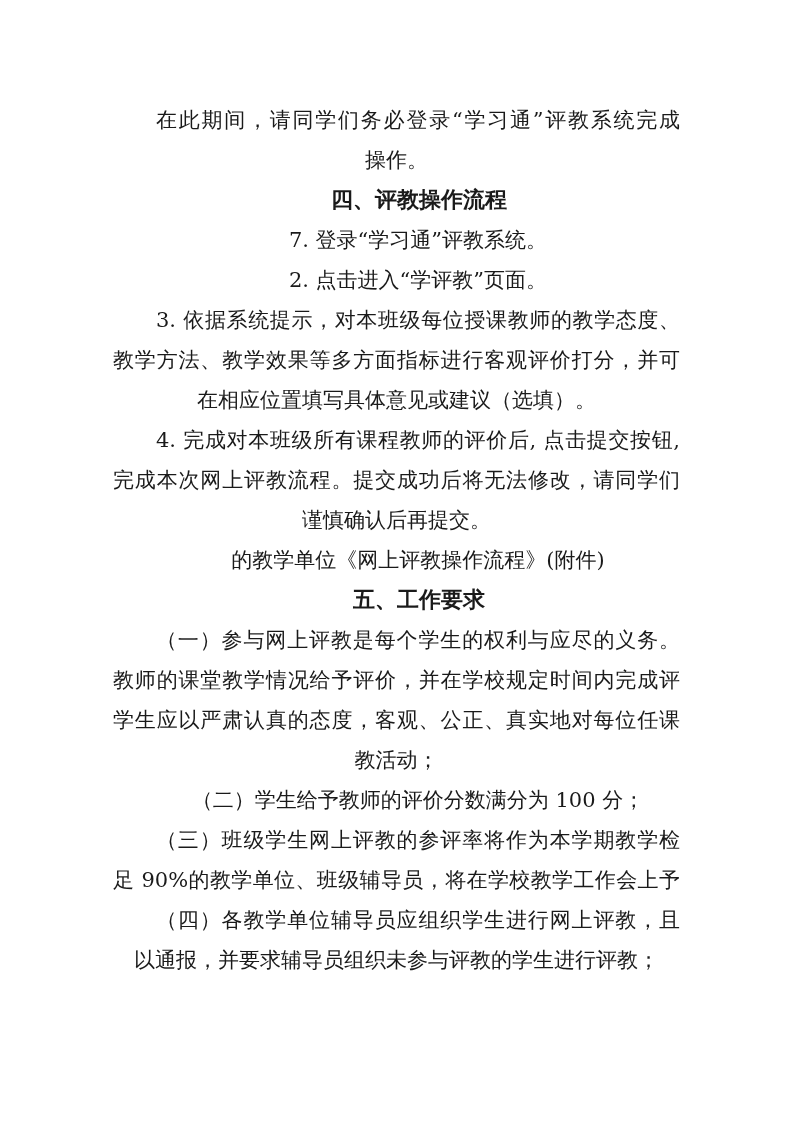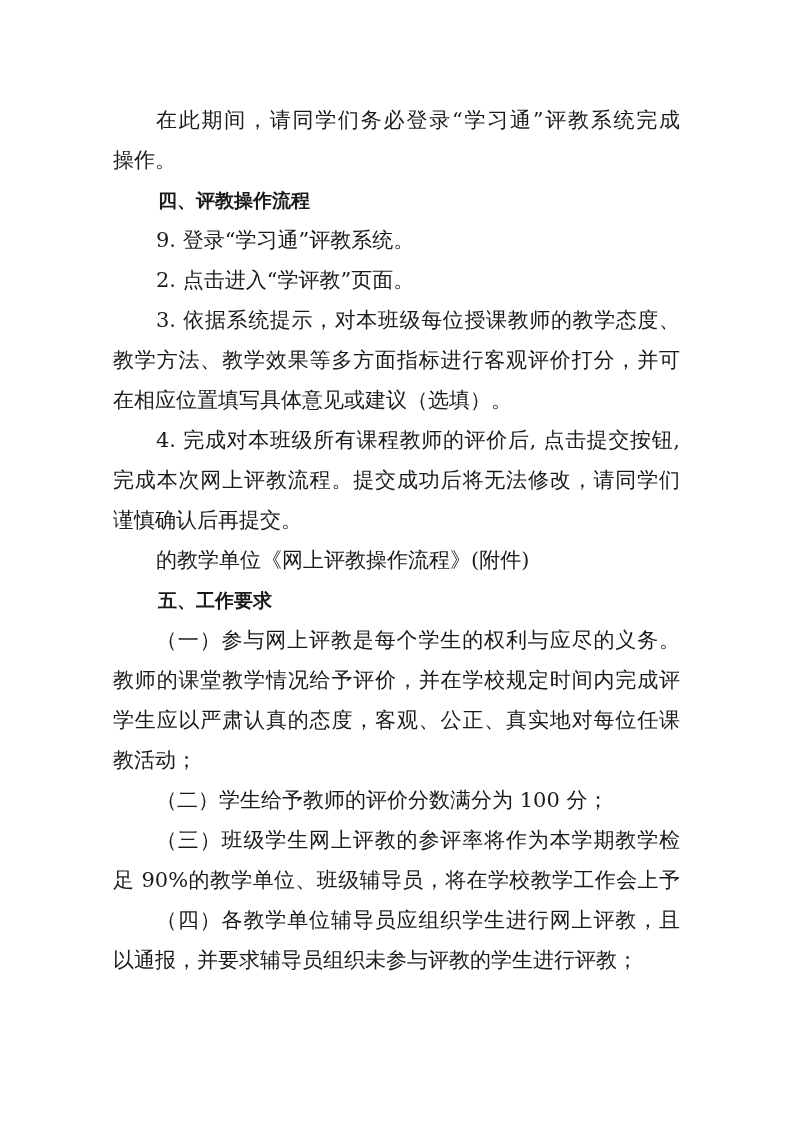--- a/index.html
+++ b/index.html
@@ -16,47 +16,47 @@
     padding: 100px 113px 0 113px;
     overflow: hidden;
     font-family: "DejaVu Serif", "Liberation Serif", serif;
     color: #1a1a1a;
     border-radius: 19px;
   }
   .line {
     font-size: 21px;
     line-height: 40px;
     height: 40px;
-    text-align: left;
+    text-align: center;
     white-space: normal;
     overflow: hidden;
   }
   
   .indent { text-indent: 43px; }
   
   .fill {
     text-align: justify;
     text-align-last: justify;
   }
   
   .heading {
     font-family: "DejaVu Sans", "Liberation Sans", sans-serif;
     font-weight: bold;
-    font-size: 19px;
+    font-size: 22px;
     text-indent: 45px;
   }
 </style>
 </head>
 <body>
 
 <div class="page">
   <div class="line indent fill">在此期间，请同学们务必登录“学习通”评教系统完成</div>
   <div class="line">操作。</div>
   <div class="line heading">四、评教操作流程</div>
-  <div class="line indent">9. 登录“学习通”评教系统。</div>
+  <div class="line indent">7. 登录“学习通”评教系统。</div>
   <div class="line indent">2. 点击进入“学评教”页面。</div>
   <div class="line indent fill">3. 依据系统提示，对本班级每位授课教师的教学态度、</div>
   <div class="line fill">教学方法、教学效果等多方面指标进行客观评价打分，并可</div>
   <div class="line">在相应位置填写具体意见或建议（选填）。</div>
   <div class="line indent fill">4. 完成对本班级所有课程教师的评价后, 点击提交按钮,</div>
   <div class="line fill">完成本次网上评教流程。提交成功后将无法修改，请同学们</div>
   <div class="line">谨慎确认后再提交。</div>
   <div class="line indent">的教学单位《网上评教操作流程》(附件)</div>
   <div class="line heading">五、工作要求</div>
   <div class="line indent fill">（一）参与网上评教是每个学生的权利与应尽的义务。</div>

